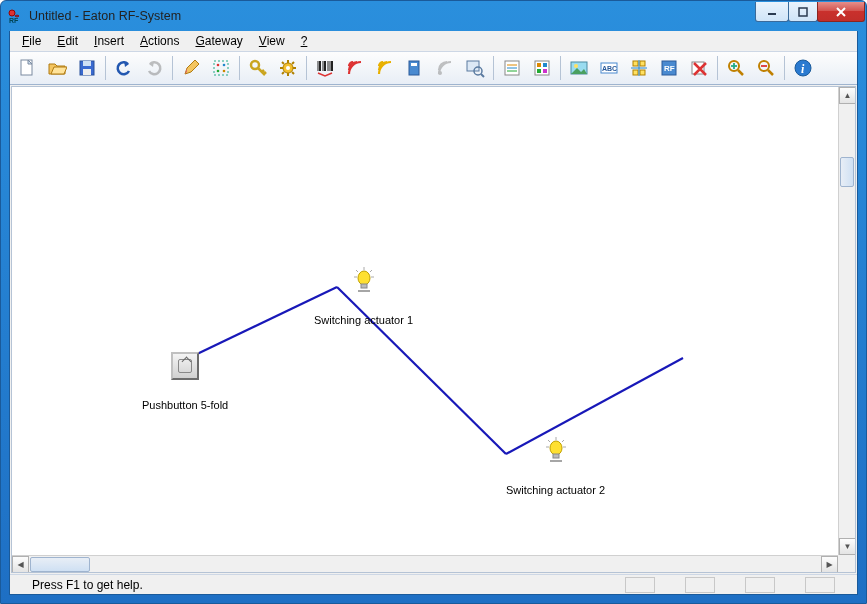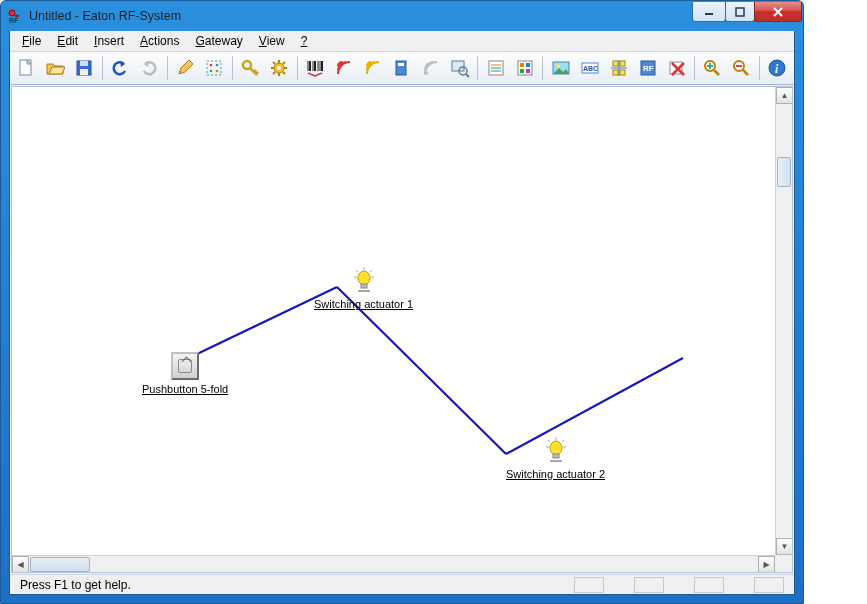--- a/index.html
+++ b/index.html
@@ -1,18 +1,18 @@
 <!DOCTYPE html>
 <html><head>
 <meta charset="utf-8">
 <style>
 * { box-sizing: border-box; margin: 0; padding: 0; user-select: none; }
 html, body { width: 867px; height: 604px; font-family: "Segoe UI", Tahoma, sans-serif; font-size: 12px; overflow: hidden; }
 
-.window { width: 804px; height: 604px; background: linear-gradient(to bottom, #2a8fdd 0%, #1e6fc4 100%); border: 1px solid #1a5a9a; border-radius: 6px 6px 0 0; position: relative; }
+.window { width: 867px; height: 604px; background: linear-gradient(to bottom, #2a8fdd 0%, #1e6fc4 100%); border: 1px solid #1a5a9a; border-radius: 6px 6px 0 0; position: relative; }
 .titlebar { height: 30px; display: flex; align-items: center; padding: 0 6px; color: #1a1a1a; }
 .titlebar .app-icon { width: 16px; height: 16px; margin-right: 6px; }
 .titlebar .title { flex: 1; font-size: 12.5px; color: #222; }
 .win-controls { display: flex; gap: 0; margin-right: -5px; margin-top: -8px; }
 .win-btn { width: 34px; height: 20px; border: 1px solid #3a6a9a; border-top: none; background: linear-gradient(to bottom, #eaf3fc, #cfe4f8); border-radius: 0 0 3px 3px; display: flex; align-items: center; justify-content: center; margin-left: -1px; }
 .win-btn.max { width: 30px; }
 .win-btn.close { width: 48px; background: linear-gradient(to bottom, #e68f8b, #d45550 45%, #c9302c 50%, #c12e2a); border-color: #8a2520; }
 .win-btn svg { display: block; }
 
 .inner { position: absolute; left: 8px; right: 8px; top: 30px; bottom: 8px; background: #f0f0f0; border: 1px solid #1a5a9a; border-top: none; display: flex; flex-direction: column; }
@@ -27,26 +27,26 @@
 
 .canvas-wrap { flex: 1; position: relative; background: #fff; border: 1px solid #b5c3d5; margin: 1px; overflow: hidden; }
 .canvas { position: absolute; inset: 0; }
 .vscroll { position: absolute; right: 0; top: 0; bottom: 17px; width: 17px; background: #f0f0f0; border-left: 1px solid #d0d0d0; }
 .hscroll { position: absolute; left: 0; right: 17px; bottom: 0; height: 17px; background: #f0f0f0; border-top: 1px solid #d0d0d0; display: flex; align-items: center; }
 .scroll-corner { position: absolute; right: 0; bottom: 0; width: 17px; height: 17px; background: #f0f0f0; }
 .scroll-btn { width: 17px; height: 17px; background: linear-gradient(to bottom,#fdfdfd,#e4e4e4); border: 1px solid #b0b0b0; display:flex; align-items:center; justify-content:center; font-size:8px; color:#555; }
 .v-thumb { position:absolute; left:1px; right:1px; top:70px; height:30px; background: linear-gradient(to right,#e8eef6,#cfe0f3); border:1px solid #9fb4cf; border-radius:2px; }
 .h-thumb { width:60px; height:15px; margin-left:1px; background: linear-gradient(to bottom,#e8eef6,#cfe0f3); border:1px solid #9fb4cf; border-radius:2px; }
 
-.statusbar { height: 20px; background: #f0f0f0; border-top: 1px solid #cdd7e5; display: flex; align-items: center; padding: 0 10px; font-size: 12px; gap: 28px; }
+.statusbar { height: 20px; background: #f0f0f0; border-top: 1px solid #cdd7e5; display: flex; align-items: center; padding: 0 22px; font-size: 12px; gap: 28px; }
 .statusbar .status-text { flex: 1; }
 .statusbar .cell { width: 30px; height: 16px; border: 1px solid #c8c8c8; margin-left: 2px; }
 
 .node { position: absolute; text-align: center; font-size: 11px; color: #000; }
-.node .label { white-space: nowrap; margin-top: 3px; text-decoration: underline; }
+.node .label { white-space: nowrap; margin-top: 19px; }
 .pushbtn-box { width: 28px; height: 28px; border: 2px outset #c0c0c0; background: linear-gradient(to bottom,#f4f4f4,#d0d0d0); display:inline-flex; align-items:center; justify-content:center; }
 .pushbtn-box .inner-sq { width:14px; height:14px; border:1px solid #888; border-radius:2px; position:relative; }
 .pushbtn-box .inner-sq:after { content:""; position:absolute; left:30%; top:-2px; width:6px; height:6px; border-right:1px solid #666; border-top:1px solid #666; transform: rotate(-45deg); }
 .bulb { display:inline-block; }
 .bulb svg { display:block; }
 .links line { stroke: #1818b8; stroke-width: 2.2; }
 </style>
 </head>
 <body>
 

